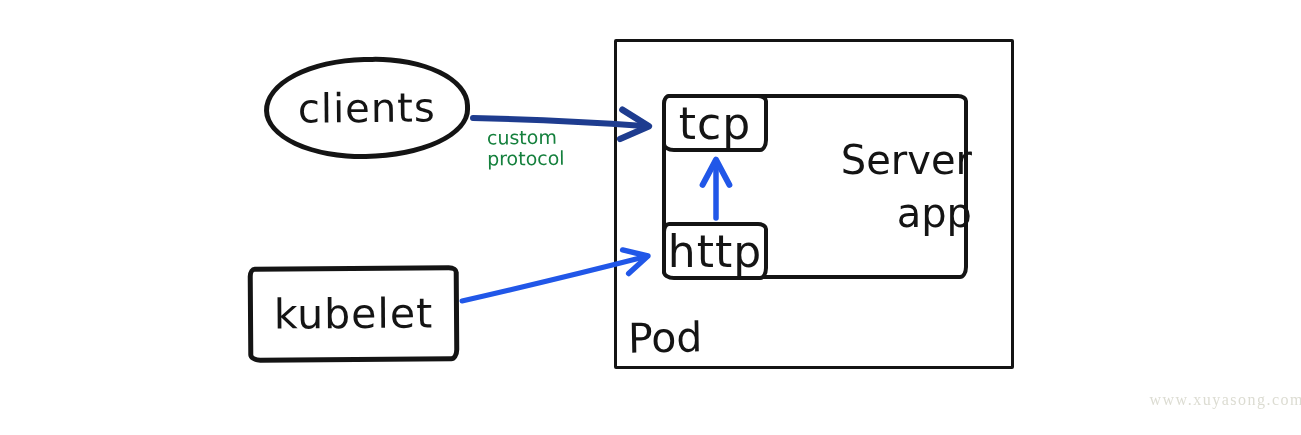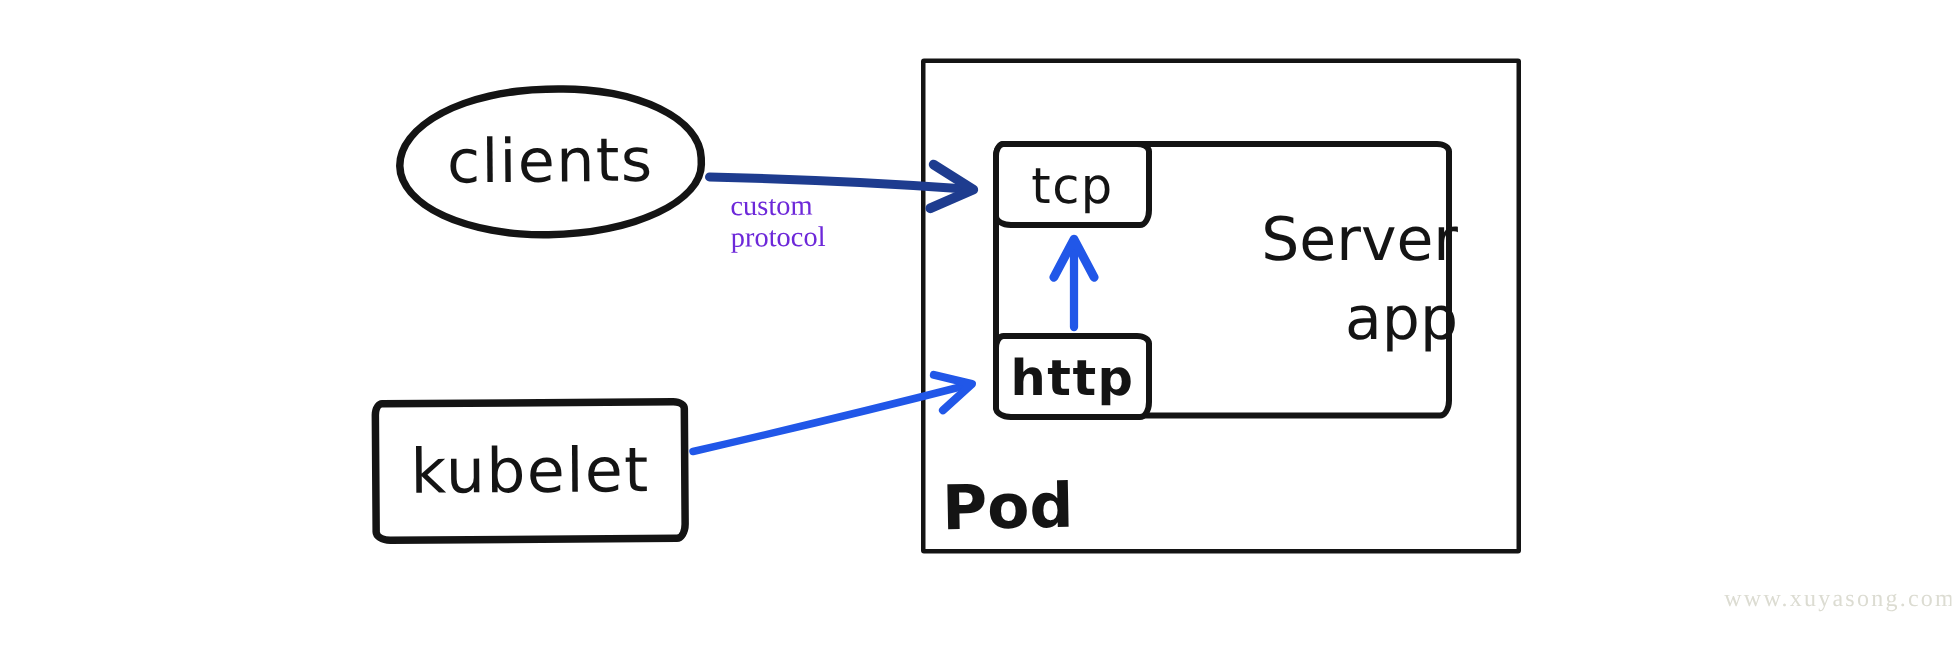--- a/index.html
+++ b/index.html
@@ -42,21 +42,20 @@
   .clients-label {
     font-size: 40px;
     letter-spacing: 1px;
     transform: rotate(0.5deg);
   }
   
   .pod-box {
     left: 614px; top: 39px; width: 400px; height: 330px;
     border-width: 3px;
     border-radius: 2px;
-    font-weight: bold;
   }
   .pod-label {
     position: absolute;
     left: 11px; bottom: 4px;
     font-size: 41px;
     transform: rotate(-1deg);
   }
   
   .server-box {
     left: 662px; top: 94px; width: 306px; height: 185px;
@@ -72,45 +71,43 @@
   
   .tcp-box {
     left: 662px; top: 94px; width: 106px; height: 58px;
     border-width: 4px;
     background: #ffffff;
   }
   .http-box {
     left: 662px; top: 222px; width: 106px; height: 58px;
     border-width: 4px;
     background: #ffffff;
-    font-weight: bold;
   }
   .port-label {
-    font-size: 33px;
+    font-size: 44px;
     letter-spacing: 1px;
   }
   
   .kubelet-box {
     left: 248px; top: 266px; width: 211px; height: 96px;
     border-width: 5px;
     transform: rotate(-0.4deg);
   }
   .kubelet-label {
     font-size: 41px;
     letter-spacing: 1px;
   }
   
   .edge-label {
     position: absolute;
     left: 487px; top: 127px; width: 108px;
     font-size: 19px;
     line-height: 21px;
-    color: #6d28d9;
+    color: #15803d;
     transform: rotate(-0.5deg);
-    font-family: Liberation Serif, serif;
   }
   
   .watermark {
     position: absolute;
     right: 17px; top: 391px;
     font-family: "Liberation Serif", "DejaVu Serif", serif;
     font-size: 16px;
     letter-spacing: 1.5px;
     color: #dcdcd2;
   }

